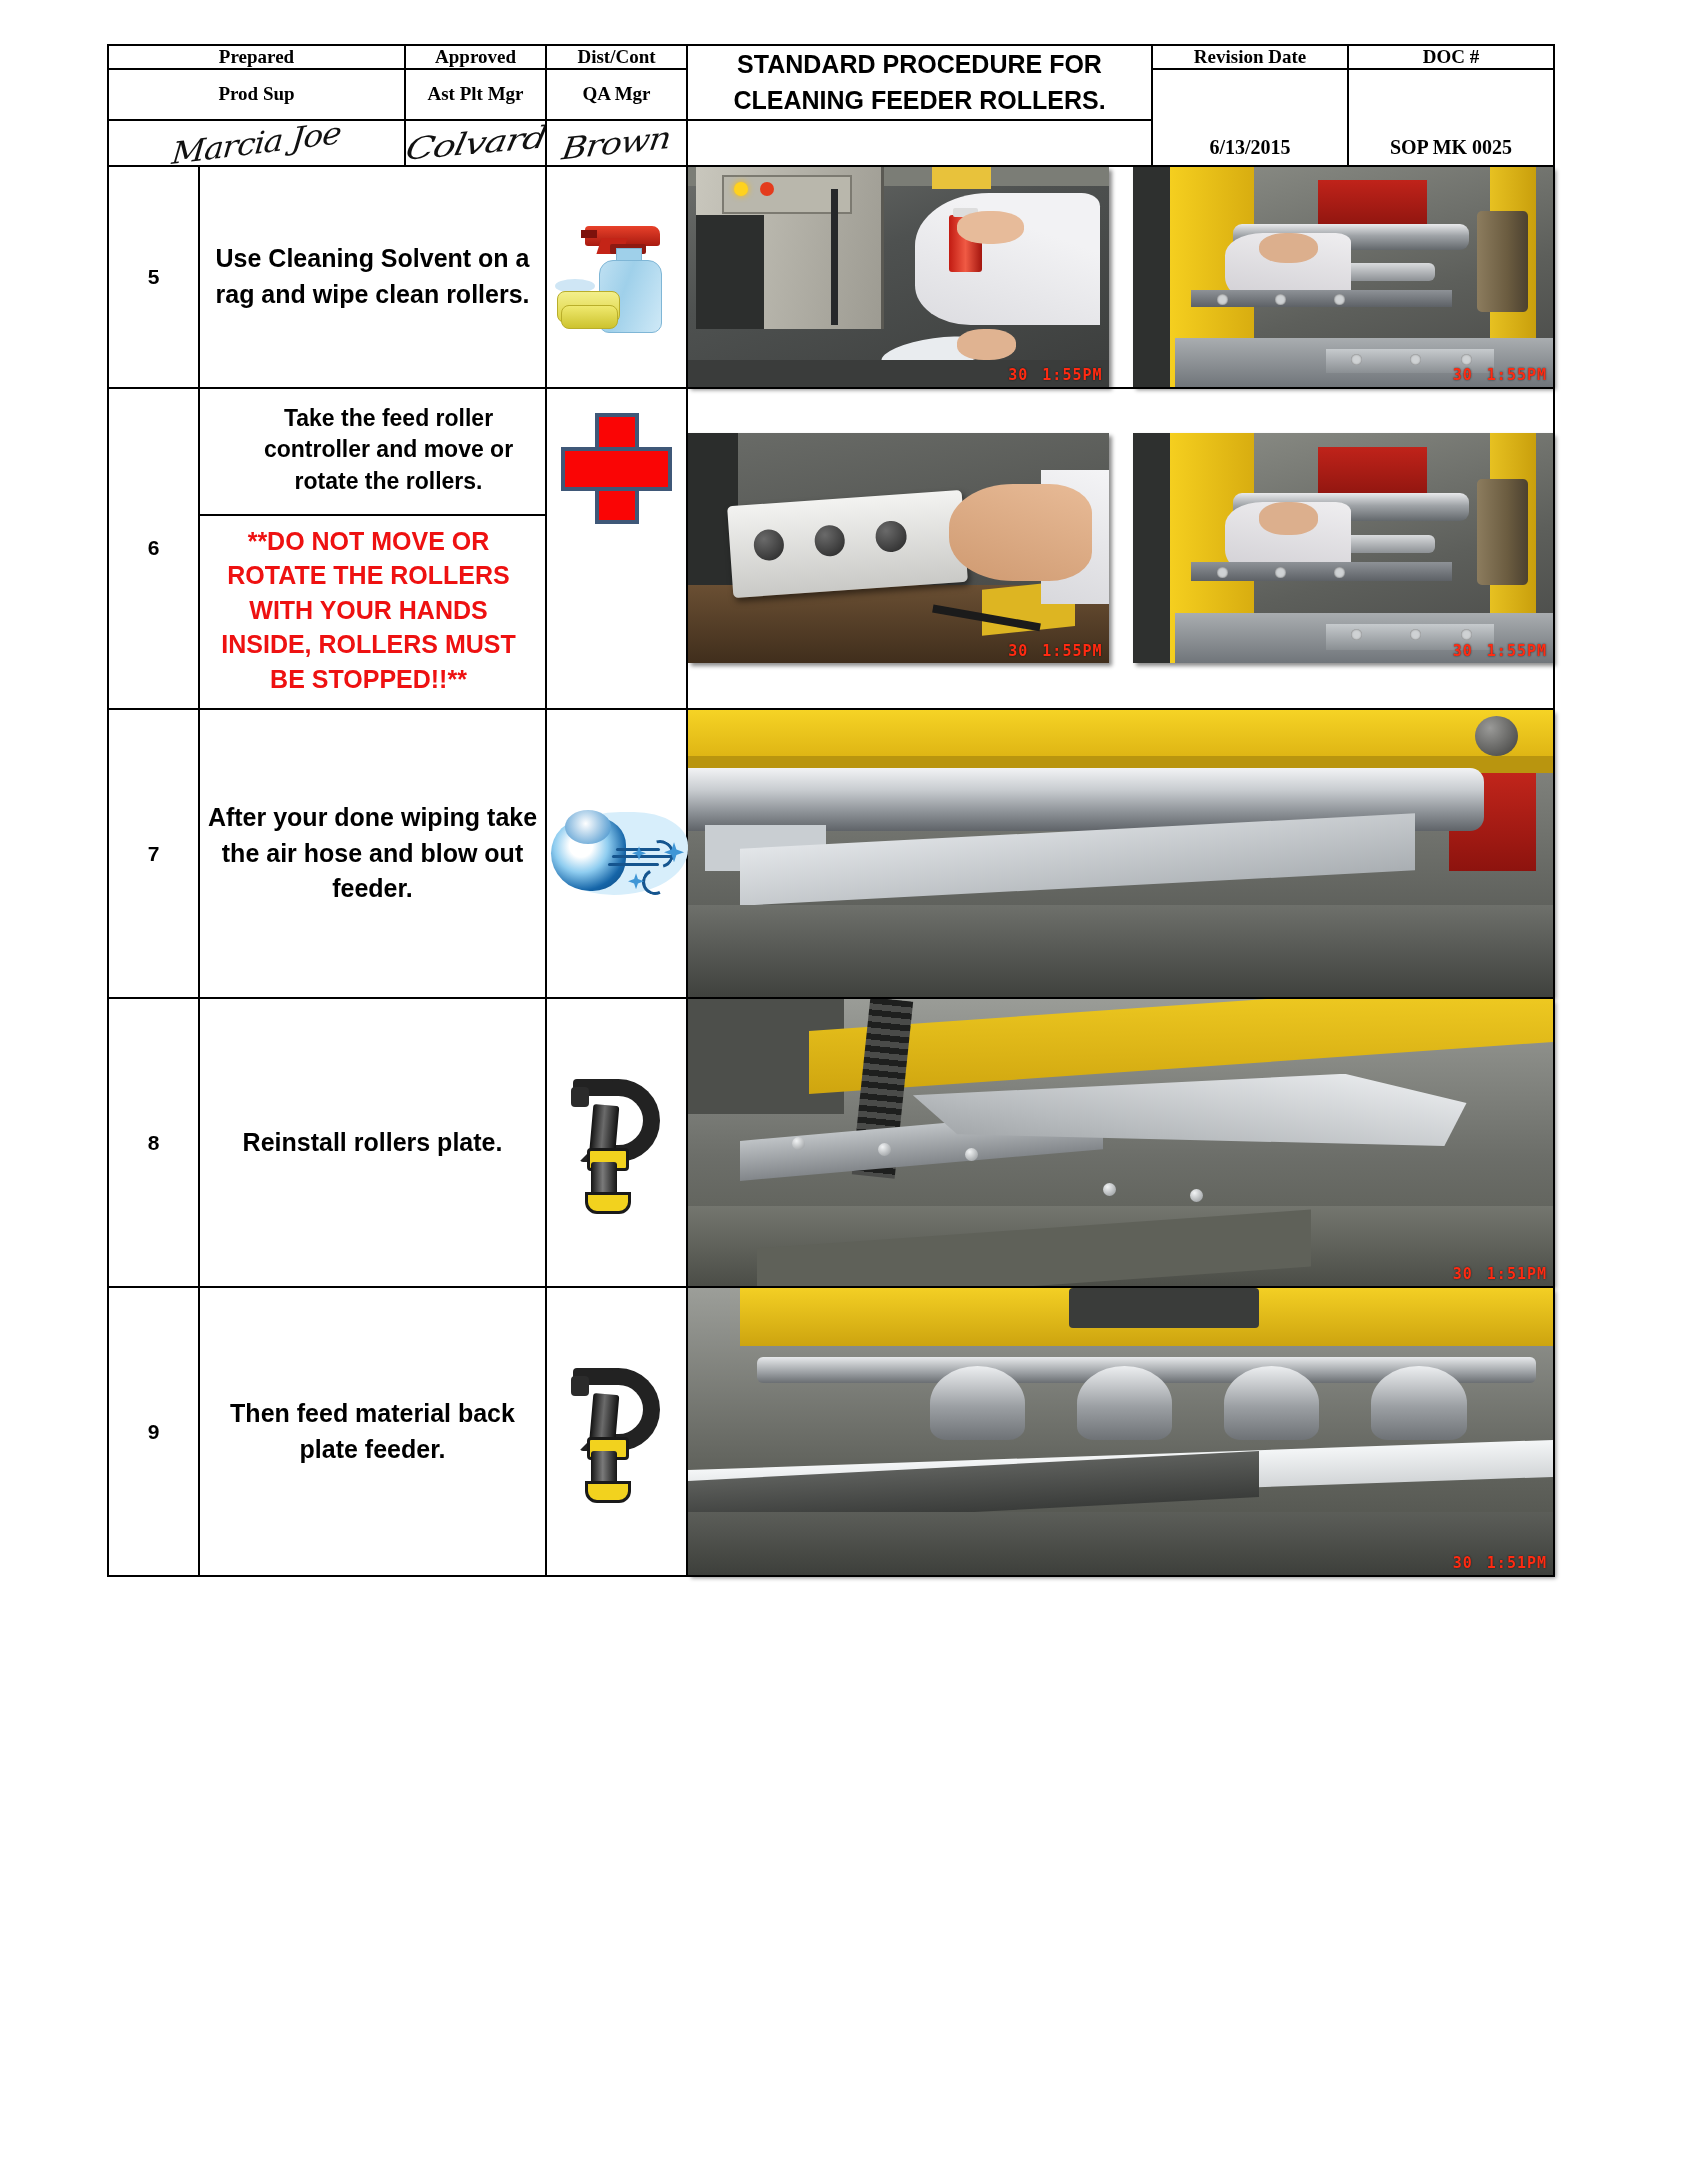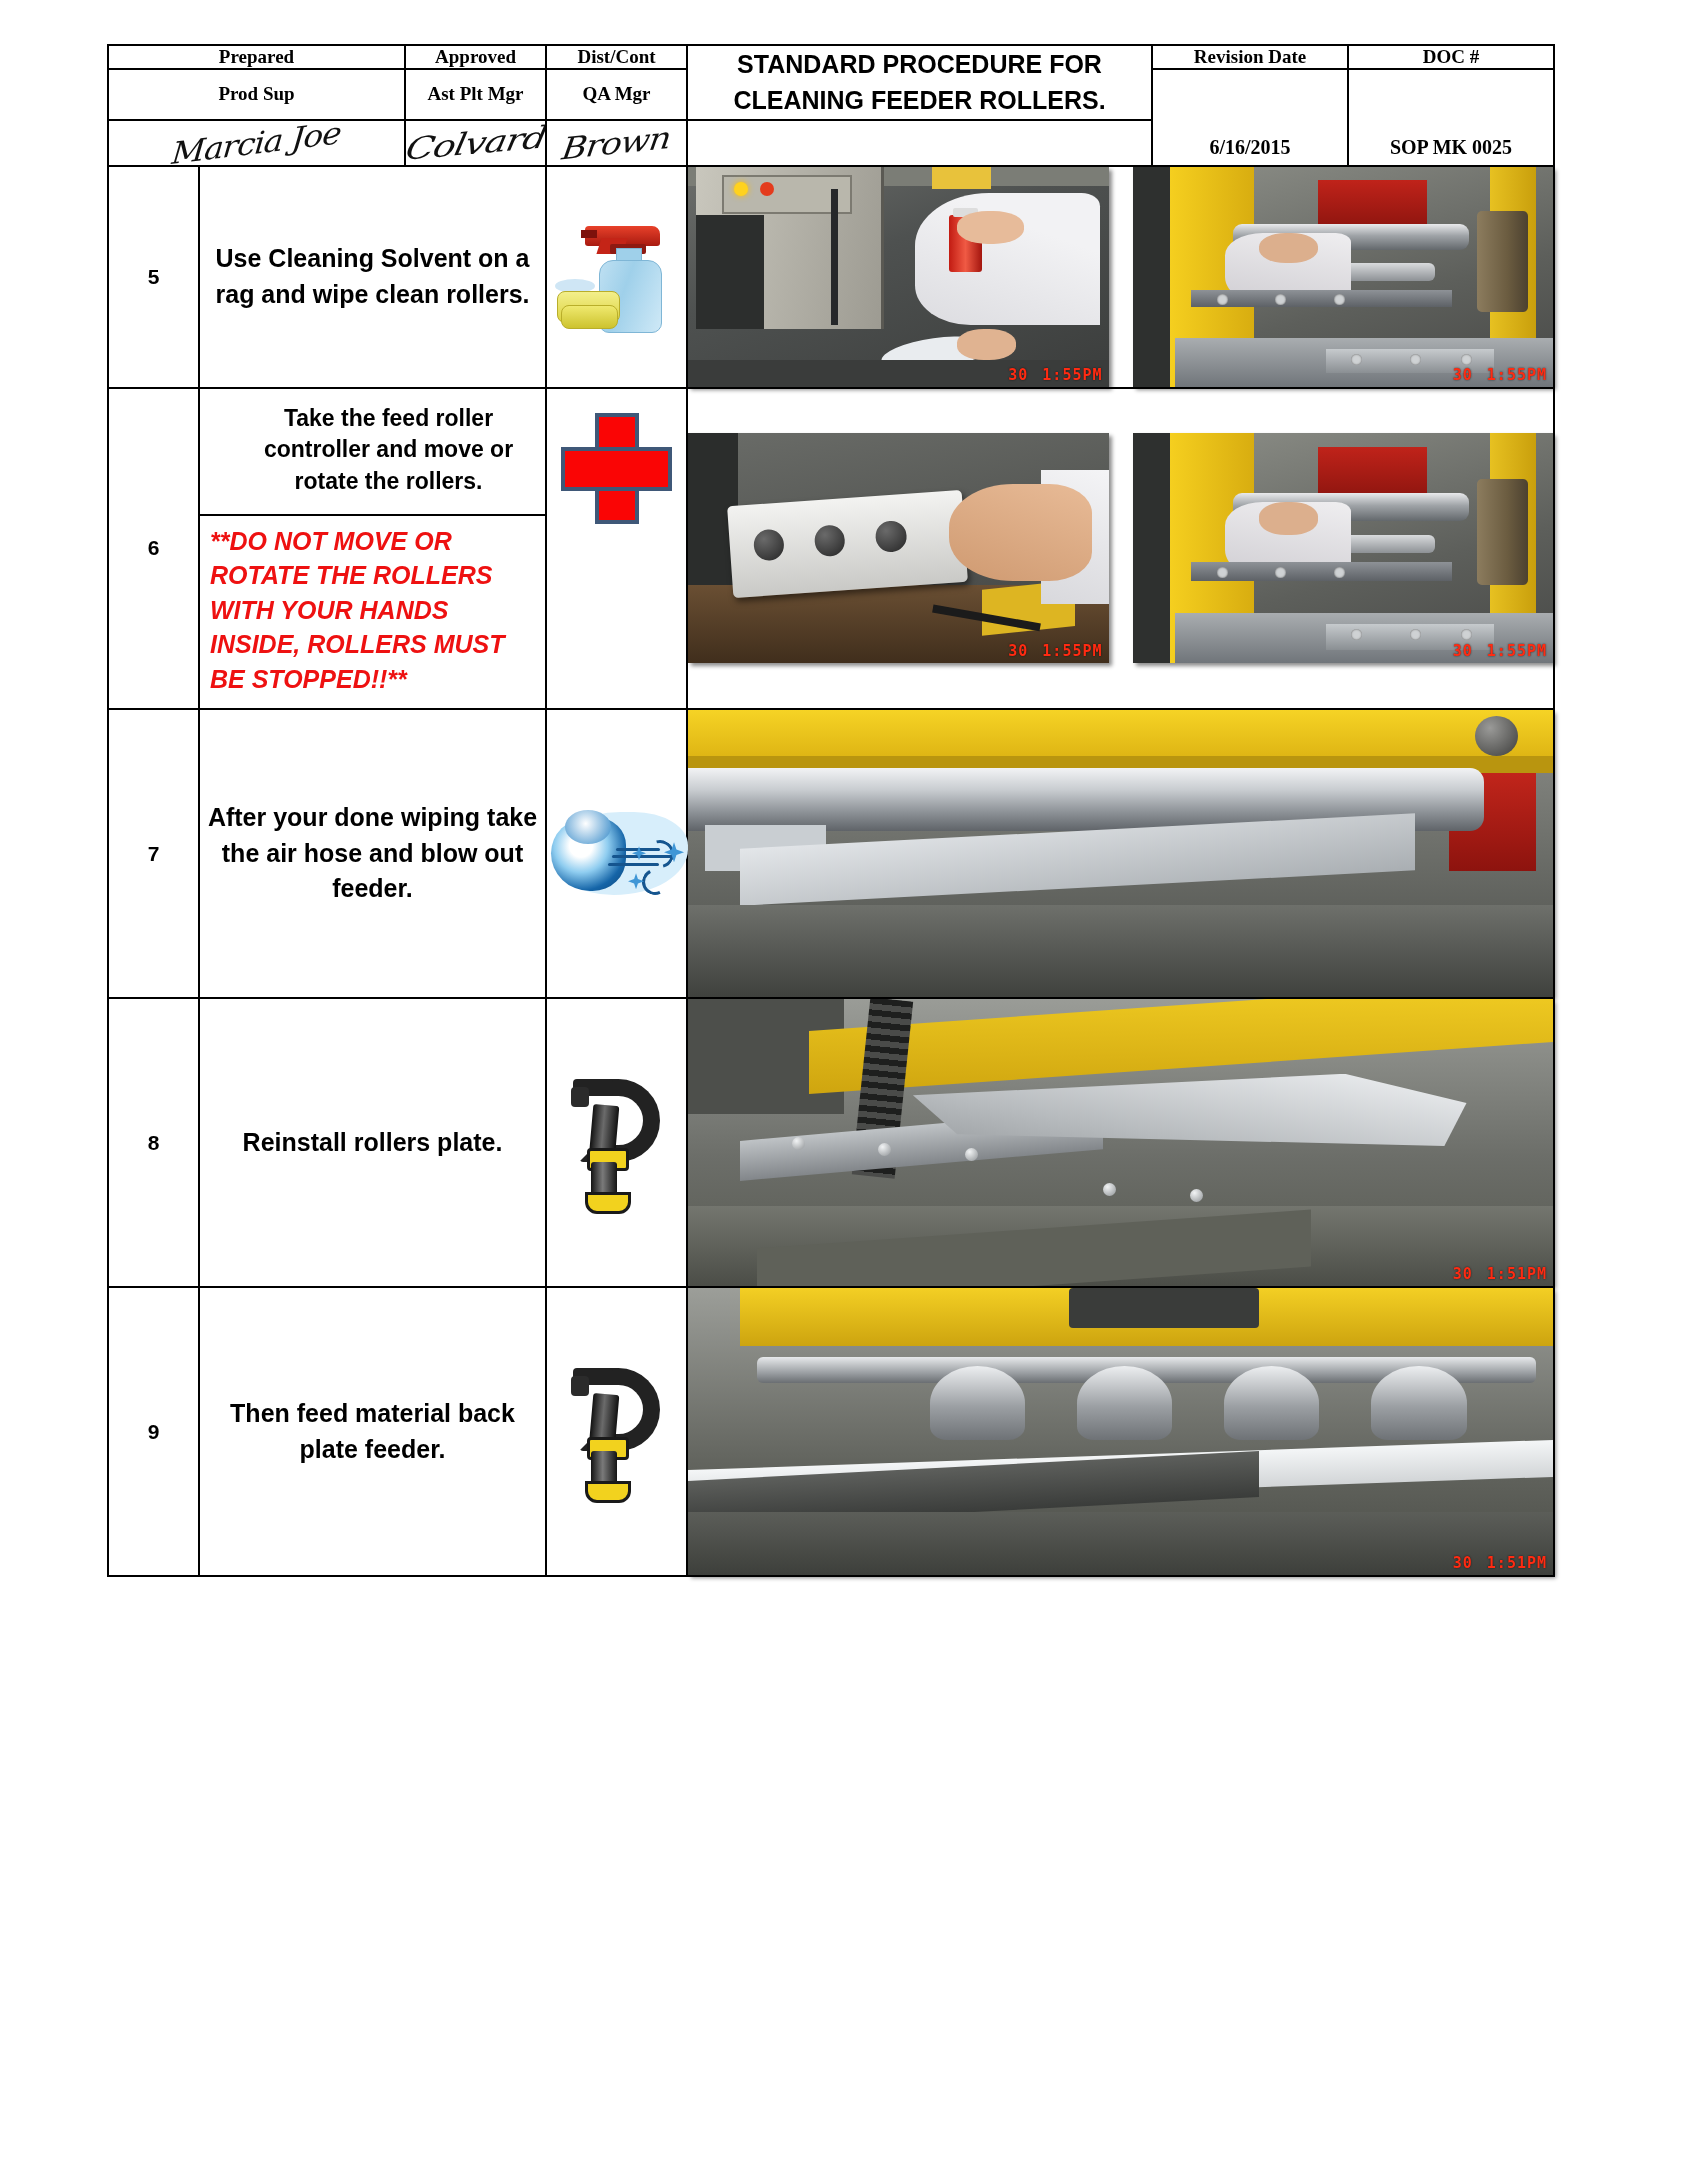--- a/index.html
+++ b/index.html
@@ -83,24 +83,23 @@
     font-size:25px;
     line-height:1.42;
     padding:10px 14px;
   }
   .text-cell.small{ font-size:23px; line-height:1.38;margin-left:32px;}
   .warn{
     color:#ee1111;
     font-weight:bold;
     font-size:25px;
     line-height:1.38;
-    text-align:left;
+    text-align:center;
     padding:8px 18px 12px 10px;
     border-top:2px solid #000;
-    font-style:italic;
   }
   .icon-cell{
     text-align:center;
     width:194px;
     padding:6px;
   }
   .photo-cell{
     padding:6px 8px 8px 6px;
     background:#fff;
   }
@@ -271,21 +270,21 @@
       </td>
       <td class="hdr-cell">Revision Date</td>
       <td class="hdr-cell">DOC #</td>
     </tr>
 
     <tr>
       <td class="hdr-cell" colspan="2">Prod Sup</td>
       <td class="hdr-cell">Ast Plt Mgr</td>
       <td class="hdr-cell">QA Mgr</td>
       <td class="hdr-cell" rowspan="2" style="border-top:0;vertical-align:bottom;">
-        <div class="revdate-cell" style="padding-bottom:6px;">6/16/2015</div>
+        <div class="revdate-cell" style="padding-bottom:6px;">6/13/2015</div>
       </td>
       <td class="hdr-cell" rowspan="2" style="border-top:0;vertical-align:bottom;">
         <div class="doc-cell" style="padding-bottom:6px;">SOP MK 0025</div>
       </td>
     </tr>
 
     <tr>
       <td class="sig-cell" colspan="2">
         <div class="sig sig-a"><span>Marcia Joe</span></div>
       </td>

